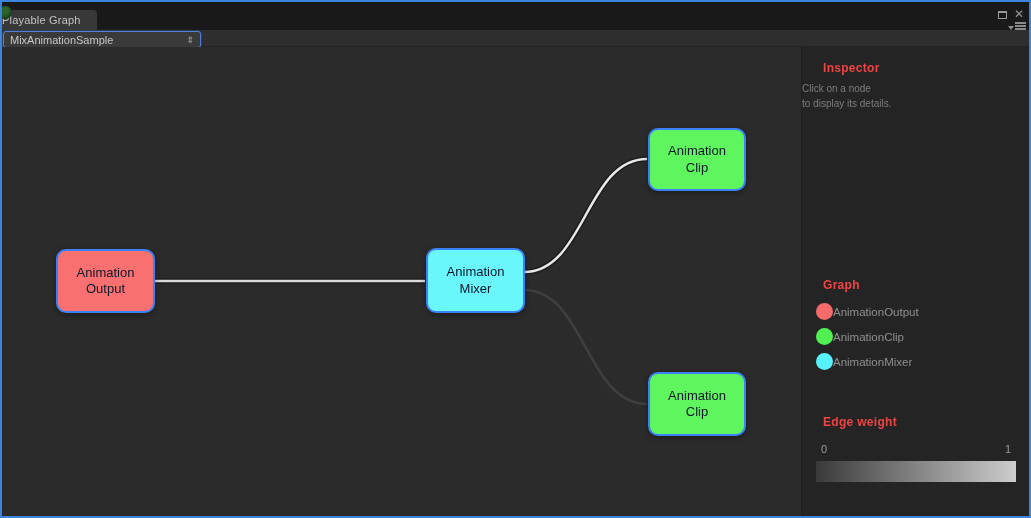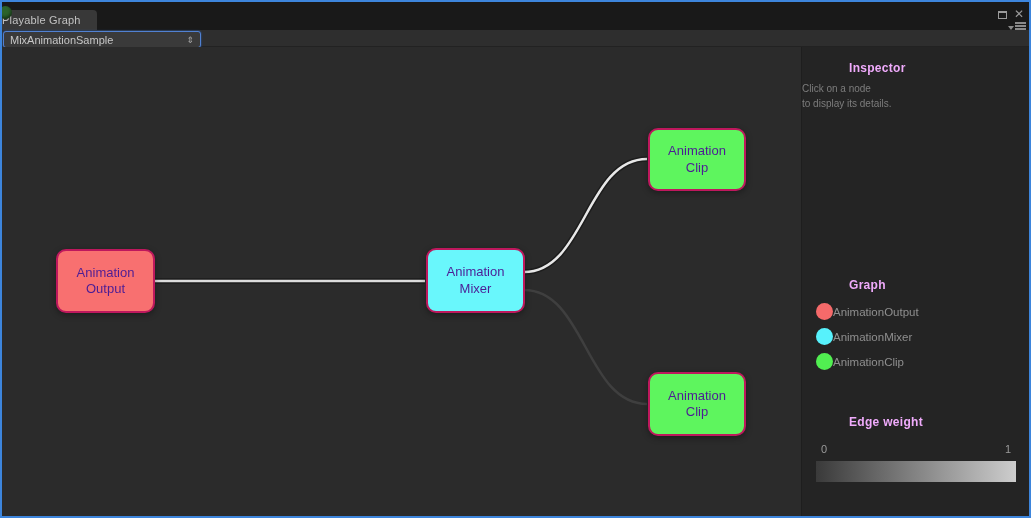--- a/index.html
+++ b/index.html
@@ -34,31 +34,31 @@
     display:flex; align-items:center; justify-content:space-between; padding:0 6px;
     color:#c6c6c6; font-size:11px; cursor:default;
   }
   .dropdown .arrow { font-size:9px; color:#a8a8a8; }
   
   .main { position:absolute; left:0; right:0; top:45px; bottom:0; display:flex; }
   .graph { position:relative; width:799px; background:#2b2b2b; flex:none; }
   .panel { position:relative; flex:1; background:#242424; border-left:1px solid #1e1e1e; box-sizing:border-box; }
   .edges { position:absolute; left:0; top:0; }
   .node {
-    position:absolute; box-sizing:border-box; border:2px solid #be185d; border-radius:10px;
+    position:absolute; box-sizing:border-box; border:2px solid #3b82f6; border-radius:10px;
     display:flex; align-items:center; justify-content:center; text-align:center;
-    font-size:13px; color:#4c1d95; white-space:pre-line; line-height:1.25;
+    font-size:13px; color:#0f172a; white-space:pre-line; line-height:1.25;
     box-shadow:0 2px 6px rgba(0,0,0,.35); cursor:default;
   }
   .node-output      { left:54px;  top:202px; width:99px; height:64px; }
   .node-mixer       { left:424px; top:201px; width:99px; height:65px; }
   .node-clip-top    { left:646px; top:81px;  width:98px; height:63px; }
   .node-clip-bottom { left:646px; top:325px; width:98px; height:64px; }
   
-  .sec-title { position:absolute; left:21px; font-size:12px; font-weight:bold; color:#f0abfc; letter-spacing:.3px;margin-left:26px; }
+  .sec-title { position:absolute; left:21px; font-size:12px; font-weight:bold; color:#ef4444; letter-spacing:.3px; }
   .insp-title   { top:14px; }
   .legend-title { top:231px; }
   .ew-title     { top:368px; }
   .insp-hint { position:absolute; left:0; right:18px; top:35px; text-align:left;
     font-size:10px; color:#7d7d7d; line-height:1.45; white-space:pre-line; }
   .legend-list { position:absolute; left:14px; right:4px; top:252px; }
   .legend-row { display:flex; align-items:center; height:25px; color:#8f8f8f; font-size:11.5px; }
   .swatch { width:17px; height:17px; border-radius:50%; flex:none; }
   .swatch.ring { width:13px; height:13px; border:3px solid #ededed; }
   .ew-scale { position:absolute; left:14px; top:396px; width:200px; box-sizing:border-box;
@@ -118,26 +118,26 @@
       <div class="insp-hint">Click on a node
 to display its details.</div>
 
       <div class="sec-title legend-title">Graph</div>
       <div class="legend-list">
         <div class="legend-row">
           <div class="swatch" style="background-color: rgb(245, 106, 106);"></div>
           <span>AnimationOutput</span>
         </div>
         <div class="legend-row">
+          <div class="swatch" style="background-color: rgb(81, 239, 81);"></div>
+          <span>AnimationClip</span>
+        </div>
+        <div class="legend-row">
           <div class="swatch" style="background-color: rgb(87, 241, 252);"></div>
           <span>AnimationMixer</span>
-        </div>
-        <div class="legend-row">
-          <div class="swatch" style="background-color: rgb(81, 239, 81);"></div>
-          <span>AnimationClip</span>
         </div>
       </div>
 
       <div class="sec-title ew-title">Edge weight</div>
       <div class="ew-scale">
         <span>0</span>
         <span>1</span>
       </div>
       <div class="ew-bar" style="background: linear-gradient(90deg, rgb(58, 58, 58), rgb(205, 205, 205));"></div>
     </div>

